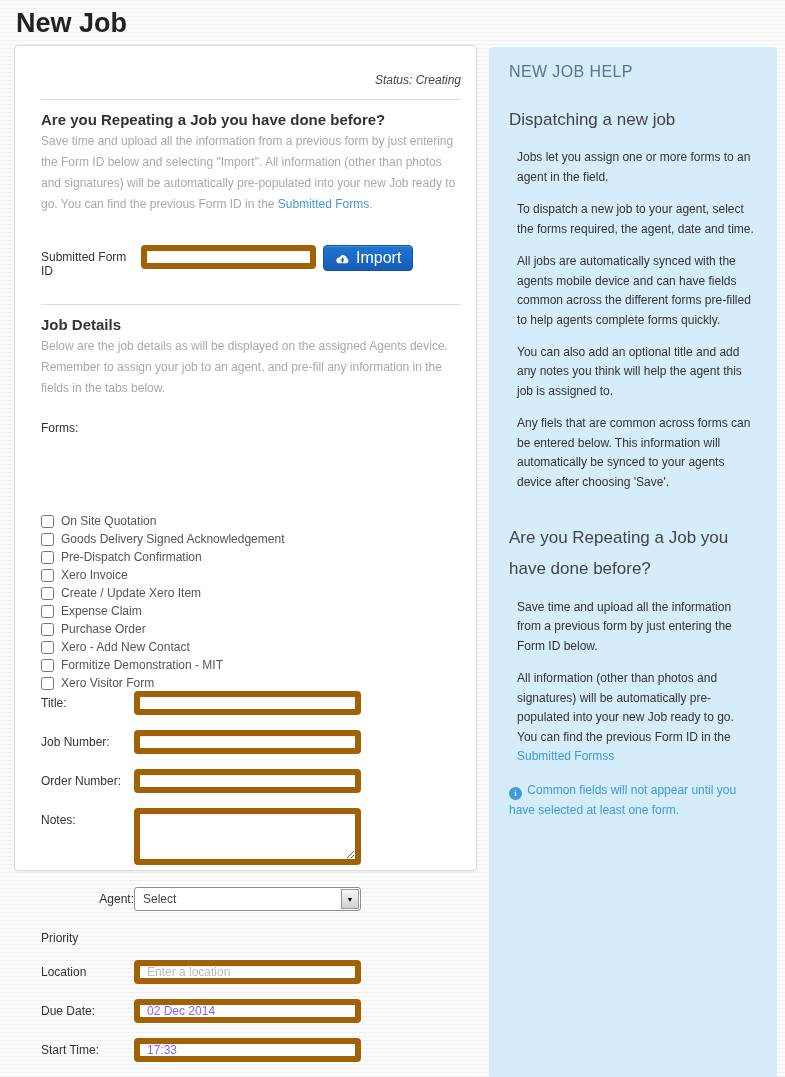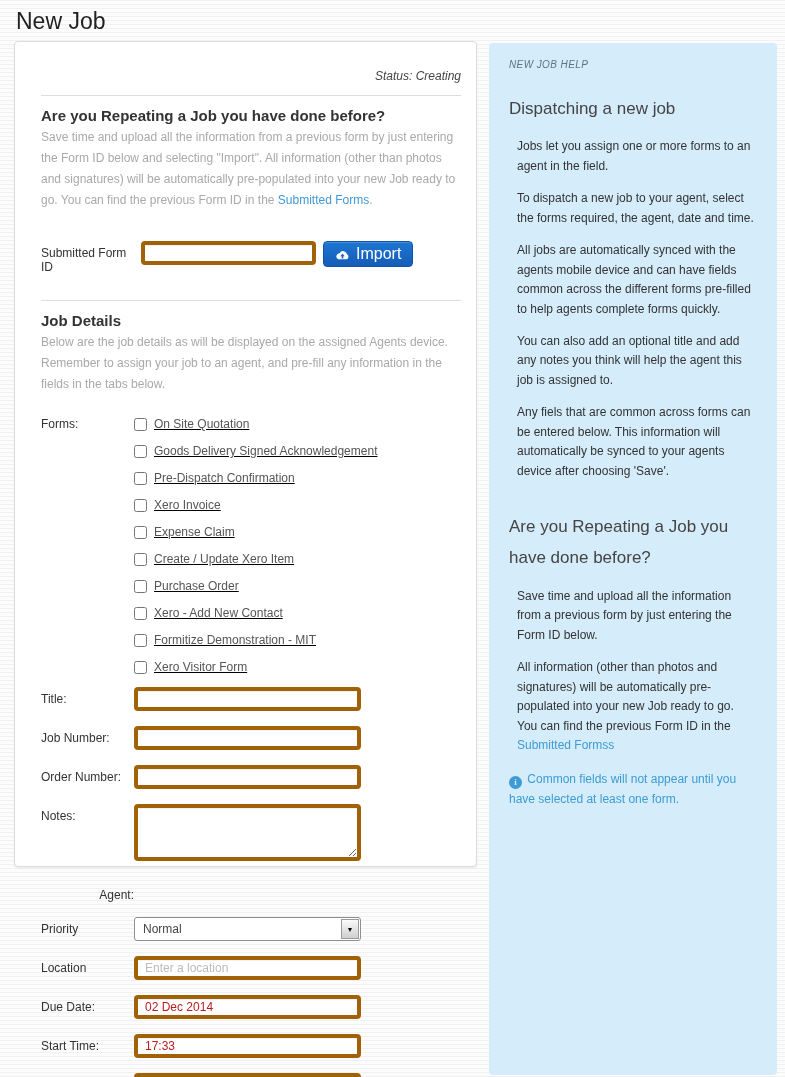--- a/index.html
+++ b/index.html
@@ -5,21 +5,21 @@
   * { box-sizing: border-box; }
   html,body { margin:0; padding:0; }
   body {
     width:785px; height:1077px;
     font-family:"Liberation Sans", sans-serif;
     background: repeating-linear-gradient(180deg, #f1f1f1 0px, #f1f1f1 1px, #fcfcfc 1px, #fcfcfc 4px);
     overflow:hidden;
   }
   h1.page-title {
     margin:8px 0 6px 16px;
-    font-size:23px; font-weight:normal; color:#222;
+    font-size:27px; font-weight:bold; color:#222;
   }
   .layout { display:flex; margin-left:14px; gap:12px; align-items:flex-start; }
 
   
   .panel {
     width:463px; height:826px;
     background:#fff;
     border:1px solid #dcdcdc; border-radius:4px;
     box-shadow:0 1px 2px rgba(0,0,0,0.07);
     padding:0 15px 18px 26px;
@@ -27,44 +27,44 @@
   .status { text-align:right; font-style:italic; font-size:12px; color:#444; margin-top:27px; padding-right:0; }
   hr.rule { border:none; border-top:1px solid #d9dfe3; margin:12px 0 0 0; }
   h2.section-heading { font-size:15px; font-weight:bold; color:#333; margin:11px 0 3px 0; }
   p.muted { font-size:12px; color:#a9a9a9; line-height:1.75; margin:2px 0 0 0; }
   a.inline-link { color:#4198d6; text-decoration:none; }
 
   .form-row { display:flex; align-items:flex-start; margin-top:15px; }
   .f-label { width:93px; flex:0 0 93px; font-size:12px; color:#333; padding-top:5px; }
   .text-input {
     width:227px; height:24px;
-    border:4px solid #a16207; border-radius:4px;
-    padding:3px 7px; font-size:12px; color:#b91c1c;
+    border:6px solid #a16207; border-radius:4px;
+    padding:3px 7px; font-size:12px; color:#8b5cf6;
     font-family:"Liberation Sans", sans-serif;
     box-shadow:inset 0 1px 1px rgba(0,0,0,0.06);
   }
   .text-input::placeholder { color:#bbb; }
   textarea.text-input { width:227px; height:57px; resize:both; }
 
   .formid-row { margin-top:30px; margin-bottom:26px; }
   .formid-input { width:175px; }
   .btn {
     display:inline-flex; align-items:flex-end; gap:6px;
     font-size:16px; border-radius:4px; padding:5px 11px;
     cursor:pointer; font-family:"Liberation Sans", sans-serif; line-height:14px;
   }
   .btn-primary {
     background:linear-gradient(#1e76d2,#155cb8);
     border:1px solid #1156a6; color:#fff;
     box-shadow:inset 0 1px 0 rgba(255,255,255,0.18);
   }
   .import-btn { margin-left:7px; }
 
-  .forms-row { margin-top:22px; }
-  .forms-list { display:flex; flex-direction:column; gap:13px;text-decoration:underline; }
+  .forms-row { margin-top:22px;flex-direction:column; }
+  .forms-list { display:flex; flex-direction:column; gap:4px; }
   .form-item { display:flex; align-items:center; gap:7px; font-size:12px; color:#555; cursor:default; }
   .form-item input[type=checkbox] { width:13px; height:13px; margin:0; }
 
   .select-box {
     width:227px; height:24px;
     border:1px solid #8f8f8f; border-radius:3px;
     background:#fff; display:flex; align-items:center; justify-content:space-between;
     padding-left:8px; font-size:12px; color:#444; cursor:default;
   }
   .select-arrow {
@@ -75,21 +75,21 @@
   .select-arrow span { font-size:7px; color:#000; line-height:7px; }
 
   .footer-rule { margin-top:42px; }
 
   
   .sidebar {
     width:288px; height:1032px; margin-top:2px;
     background:#d5ecfa; border-radius:4px;
     padding:16px 20px;
   }
-  .kicker { font-size:10px; color:#5b7582; letter-spacing:0.4px;font-style:italic; }
+  .kicker { font-size:16px; color:#5b7582; letter-spacing:0.4px; }
   .help h3 { font-size:17px; font-weight:400; color:#444; margin:23px 0 0 0; line-height:1.85; }
   .help p { font-size:12px; color:#333; line-height:1.62; margin:13px 0 0 8px; }
   .help a { color:#3d9bd5; text-decoration:none; }
   .note { margin-top:15px; font-size:12px; color:#3d9bd5; line-height:1.62; }
   .info-icon {
     display:inline-block; width:13px; height:13px; border-radius:50%;
     background:#3d9bd5; color:#d5ecfa; font-size:9px; font-weight:bold;
     text-align:center; line-height:13px; font-family:"Liberation Serif", serif;
     margin-right:2px; vertical-align:-2px;
   }
@@ -141,46 +141,46 @@
         <label class="form-item">
             <input type="checkbox" style="">
             <span>Pre-Dispatch Confirmation</span>
           </label>
         <label class="form-item">
             <input type="checkbox" style="">
             <span>Xero Invoice</span>
           </label>
         <label class="form-item">
             <input type="checkbox" style="">
+            <span>Create / Update Xero Item</span>
+          </label>
+        <label class="form-item">
+            <input type="checkbox" style="">
             <span>Expense Claim</span>
           </label>
         <label class="form-item">
             <input type="checkbox" style="">
-            <span>Create / Update Xero Item</span>
-          </label>
-        <label class="form-item">
-            <input type="checkbox" style="">
             <span>Purchase Order</span>
           </label>
         <label class="form-item">
             <input type="checkbox" style="">
             <span>Xero - Add New Contact</span>
           </label>
         <label class="form-item">
             <input type="checkbox" style="">
             <span>Formitize Demonstration - MIT</span>
           </label>
         <label class="form-item">
             <input type="checkbox" style="">
             <span>Xero Visitor Form</span>
           </label>
       </div>
     </div>
 
-    <div class="form-row" style="margin-top:13px;">
+    <div class="form-row" style="margin-top:1px;">
       <label class="f-label">Title:</label>
       <input type="text" class="text-input" value="" style="">
     </div>
 
     <div class="form-row">
       <label class="f-label">Job Number:</label>
       <input type="text" class="text-input" value="" style="">
     </div>
 
     <div class="form-row">
@@ -188,30 +188,30 @@
       <input type="text" class="text-input" value="" style="">
     </div>
 
     <div class="form-row">
       <label class="f-label">Notes:</label>
       <textarea class="text-input" style=""></textarea>
     </div>
 
     <div class="form-row" style="margin-top:22px;text-align:right;">
       <label class="f-label">Agent:</label>
-    </div>
-
-    <div class="form-row">
-      <label class="f-label">Priority</label>
       <div class="select-box">
-        <span>Normal</span>
+        <span>Select</span>
         <span class="select-arrow">
             <span>▼</span>
           </span>
       </div>
+    </div>
+
+    <div class="form-row">
+      <label class="f-label">Priority</label>
     </div>
 
     <div class="form-row">
       <label class="f-label">Location</label>
       <input type="text" class="text-input" placeholder="Enter a location" style="">
     </div>
 
     <div class="form-row">
       <label class="f-label">Due Date:</label>
       <input type="text" class="text-input" value="02 Dec 2014" style="">

